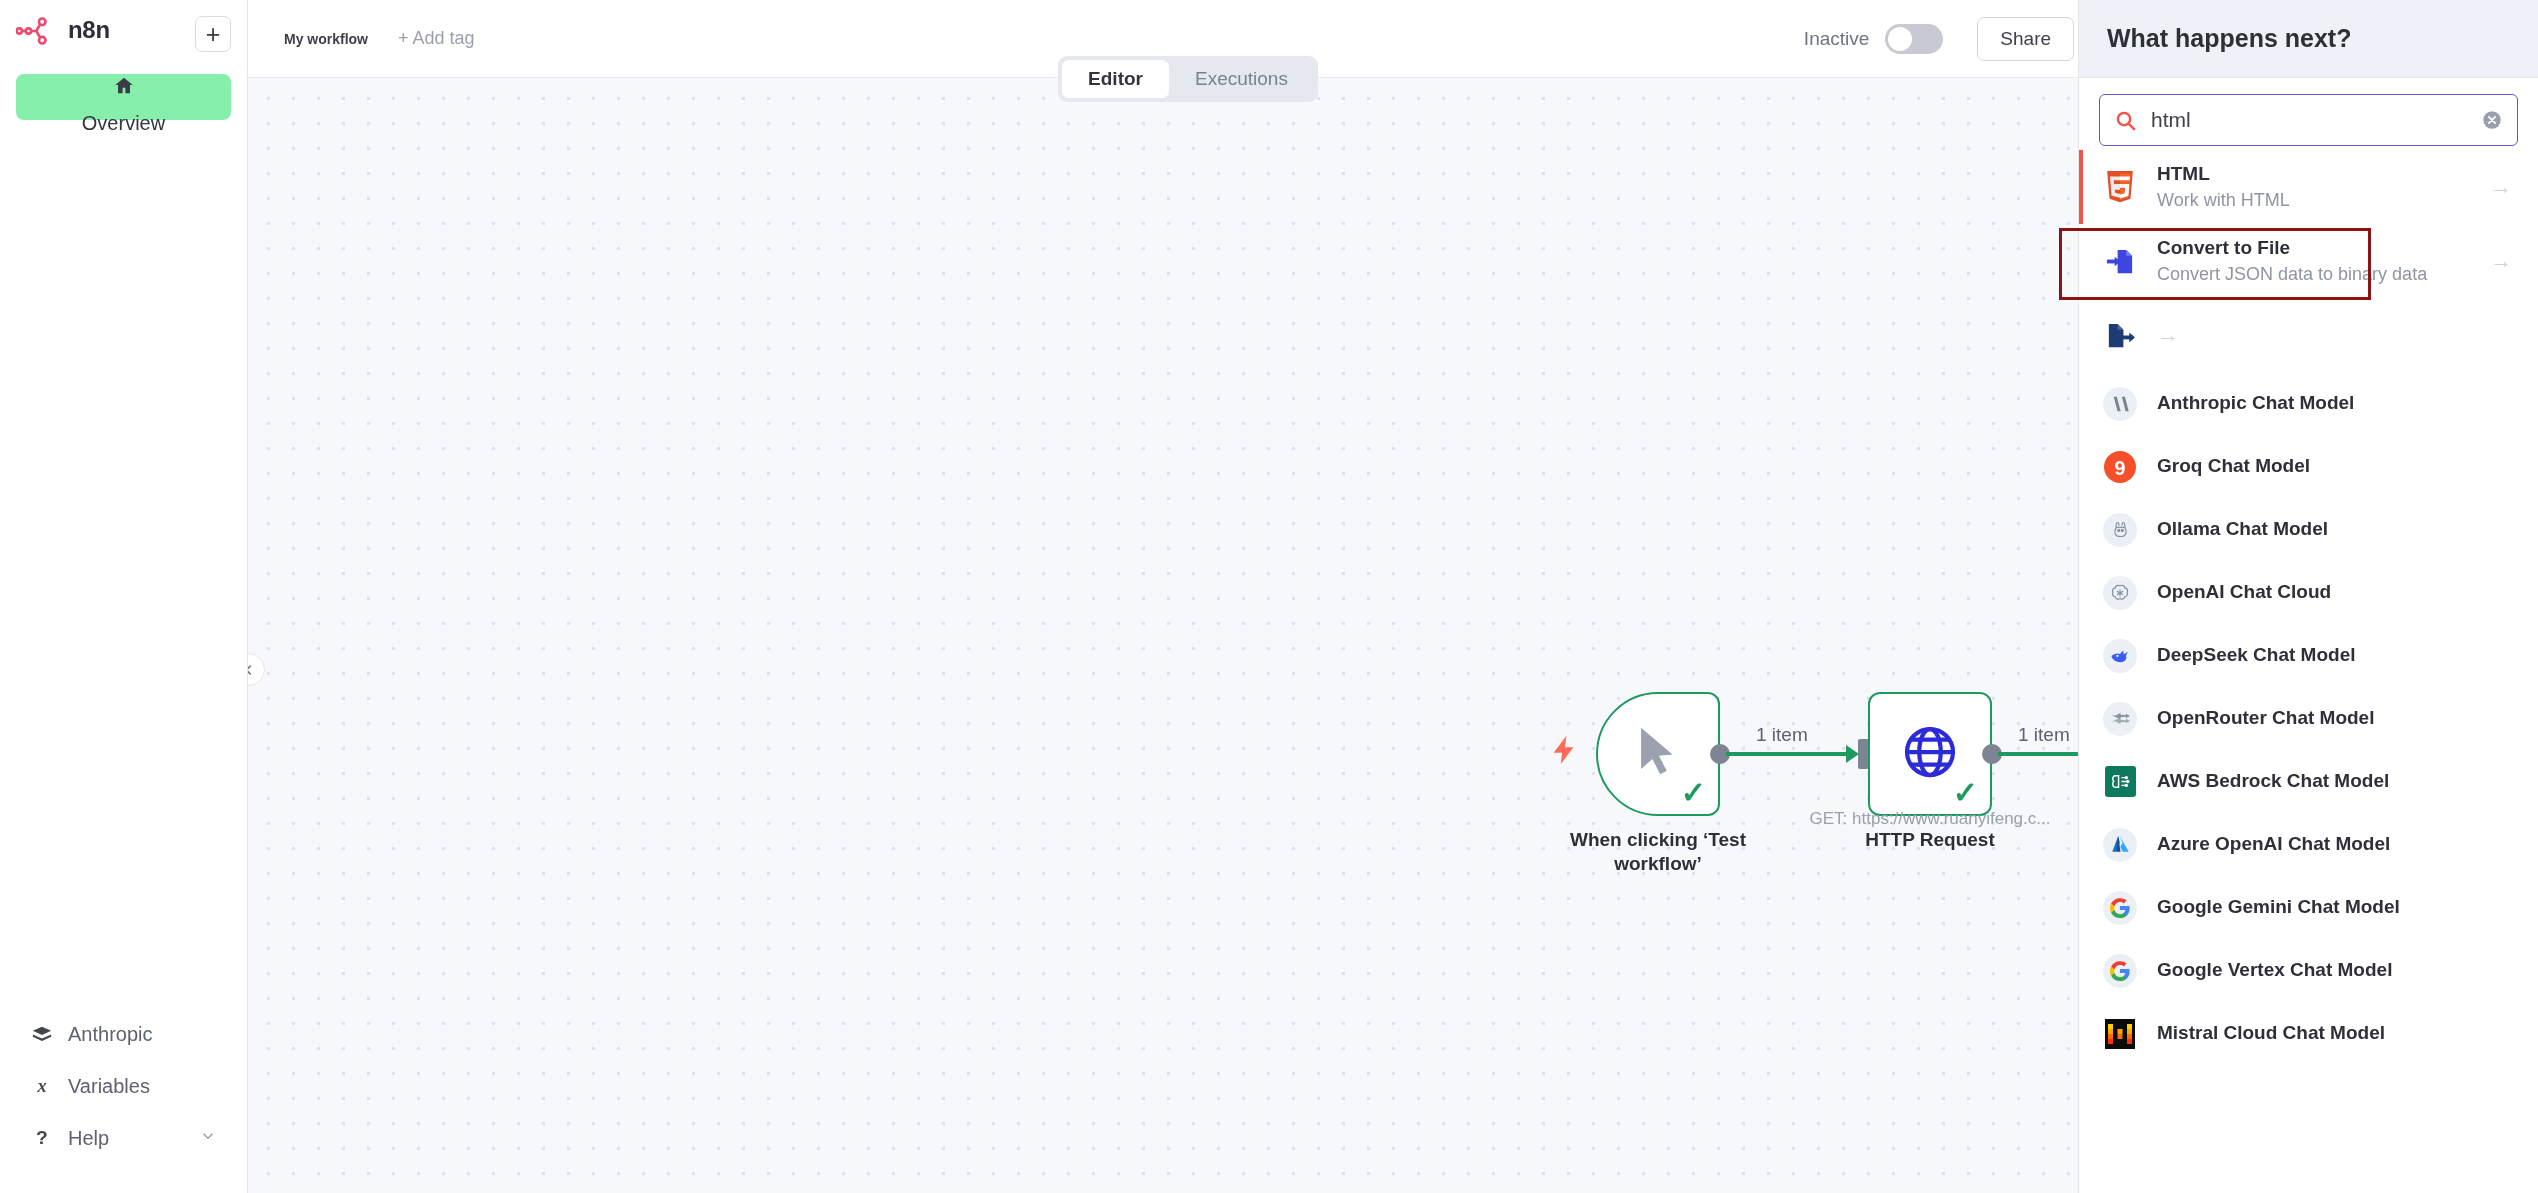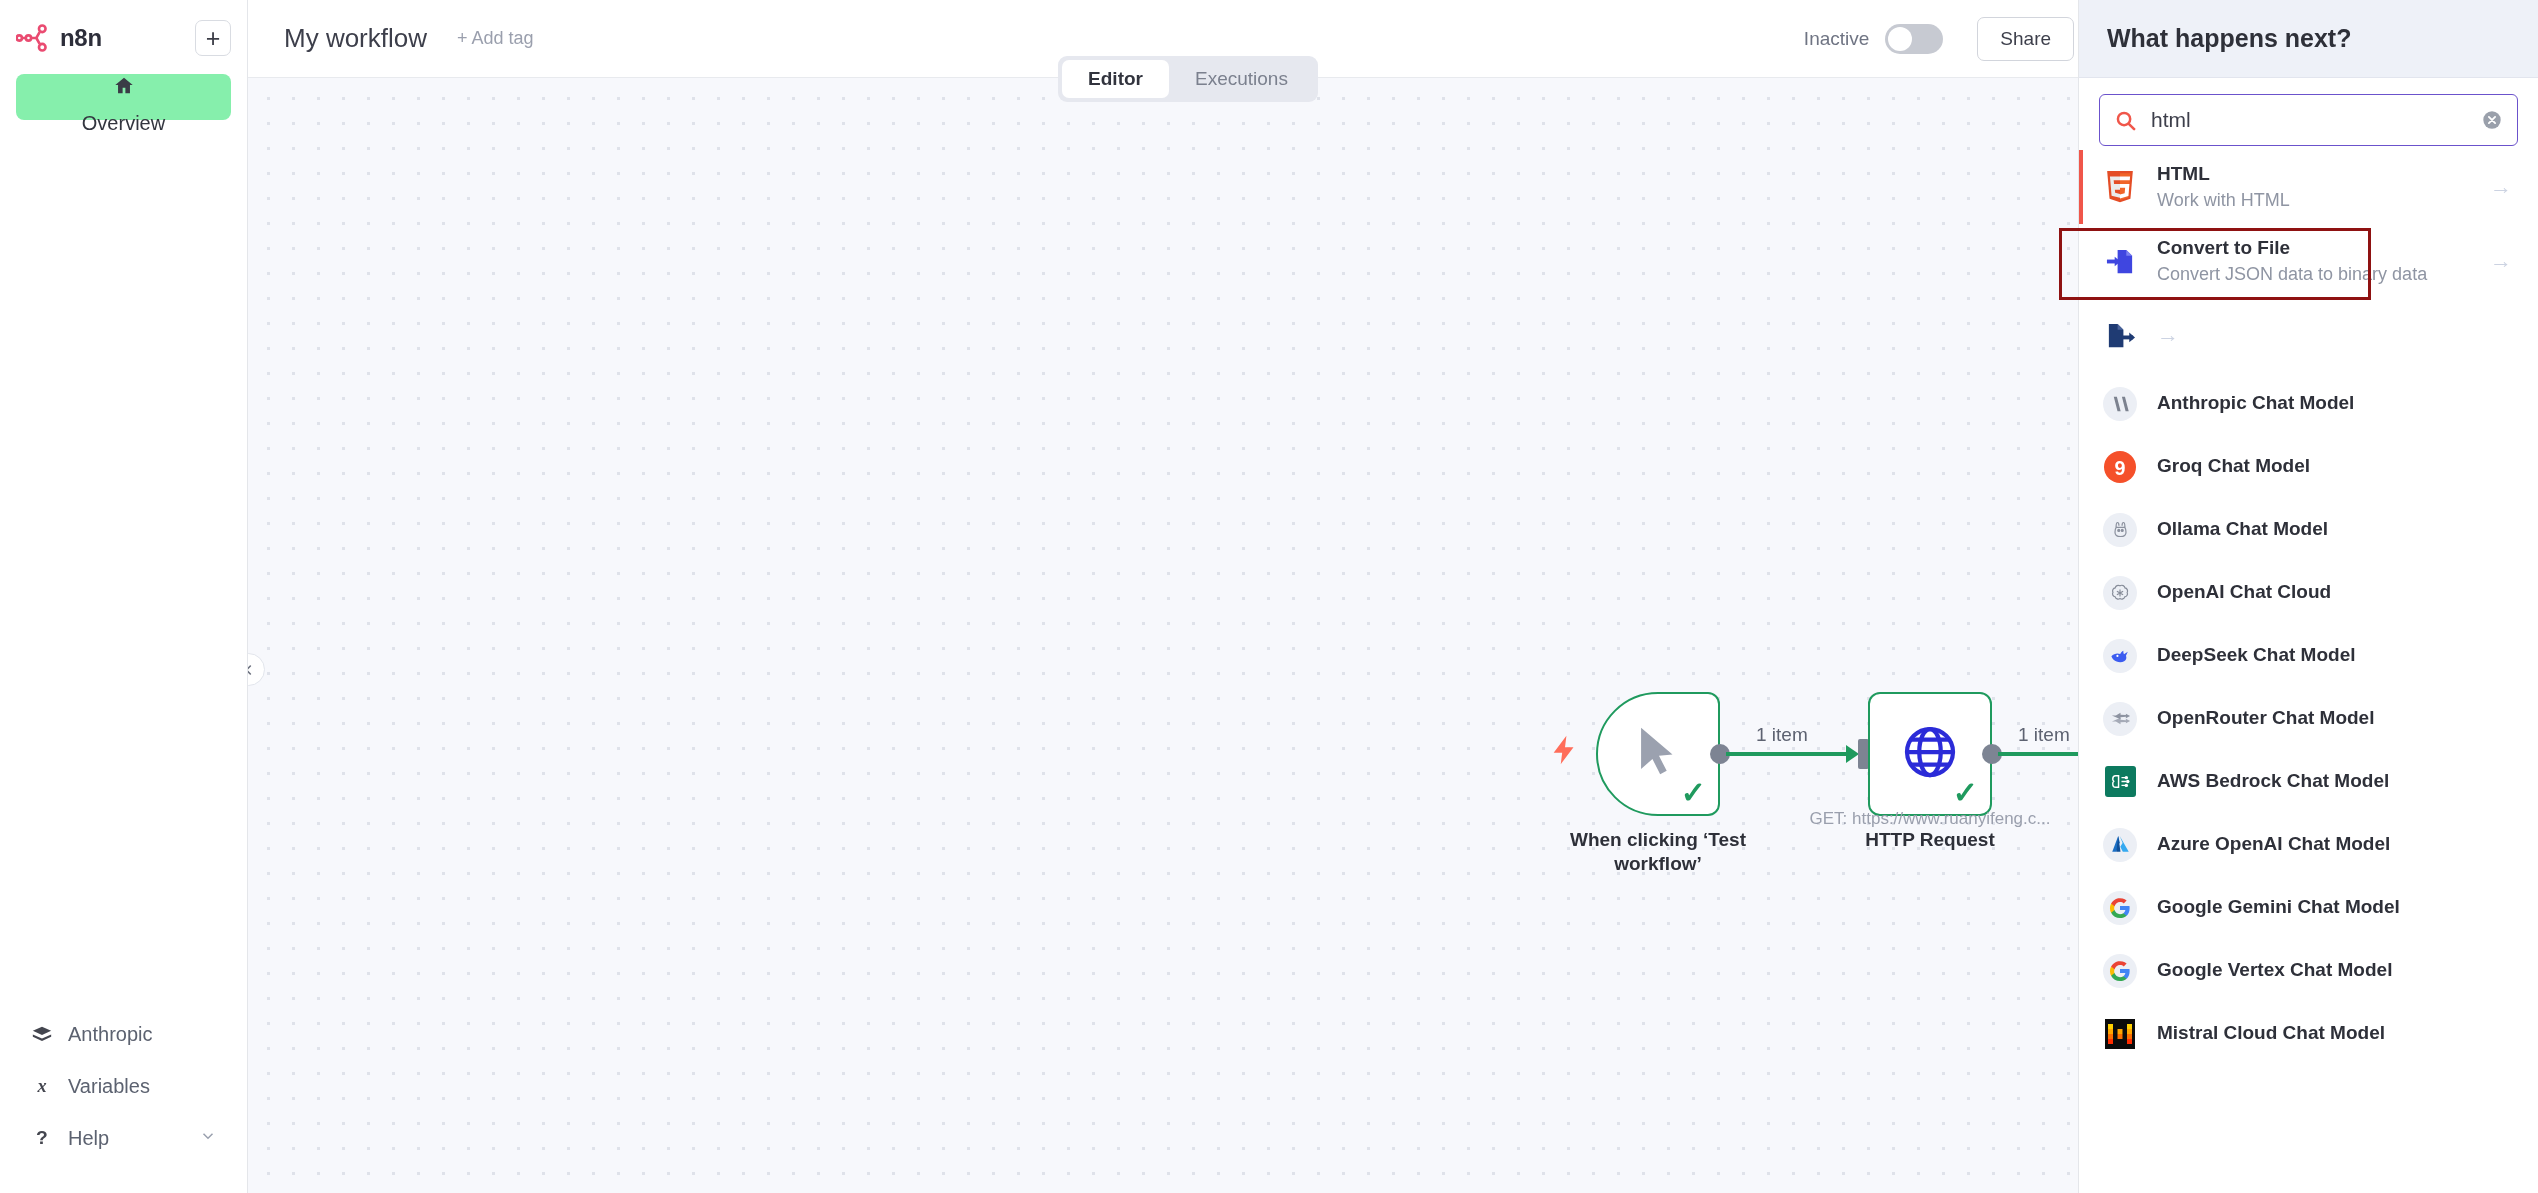--- a/index.html
+++ b/index.html
@@ -11,21 +11,21 @@
   .app { position: relative; width: 2538px; height: 1193px; display: flex; }
 
   
   .sidebar {
     width: 248px; height: 1193px; background: #ffffff;
     border-right: 1px solid #e4e6ea;
     display: flex; flex-direction: column; flex: 0 0 248px;
     position: relative; z-index: 5;
   }
   .sb-top { padding: 16px 16px 0 16px; }
-  .sb-logo-row { display: flex; align-items: center; gap: 2px; height: 44px; }
+  .sb-logo-row { display: flex; gap: 10px; height: 44px; }
   .logo-mark { width: 42px; height: 30px; flex: 0 0 42px; }
   .logo-text { font-size: 24px; font-weight: 700; color: #2d2e3a; letter-spacing: -0.3px; }
   .plus-btn {
     margin-left: auto; width: 36px; height: 36px; border: 1px solid #d9dce2;
     border-radius: 7px; background: #fff; display: flex; align-items: center;
     justify-content: center; color: #3b3c46; font-size: 25px; line-height: 1;
     font-weight: 400; cursor: pointer;
   }
   .sb-nav { padding: 14px 16px 0 16px; }
   .sb-item {
@@ -39,21 +39,21 @@
   .sb-bottom .sb-item { height: 42px; }
   .chev-right { margin-left: auto; }
 
   
   .main { position: relative; flex: 1; height: 1193px; background: #f7f8fc; }
   .topbar {
     position: absolute; top: 0; left: 0; right: 0; height: 78px;
     background: #ffffff; border-bottom: 1px solid #e8eaee;
     display: flex; align-items: center; padding: 0 0 0 36px; z-index: 6;
   }
-  .wf-title { font-size: 26px; color: #3d3f4b; font-weight: 400; }
+  .wf-title { font-size: 14px; color: #3d3f4b; font-weight: 700; }
   .add-tag { margin-left: 30px; font-size: 18px; color: #9a9fad; cursor: pointer; }
   .tb-right { margin-left: auto; display: flex; align-items: center; height: 100%; }
   .inactive-lbl { font-size: 19px; color: #6f7483; margin-right: 16px; }
   .toggle {
     width: 58px; height: 30px; border-radius: 15px; background: #c7cad2;
     position: relative; cursor: pointer; margin-right: 34px;
   }
   .toggle .knob {
     position: absolute; left: 3px; top: 3px; width: 24px; height: 24px;
     border-radius: 50%; background: #fff;

